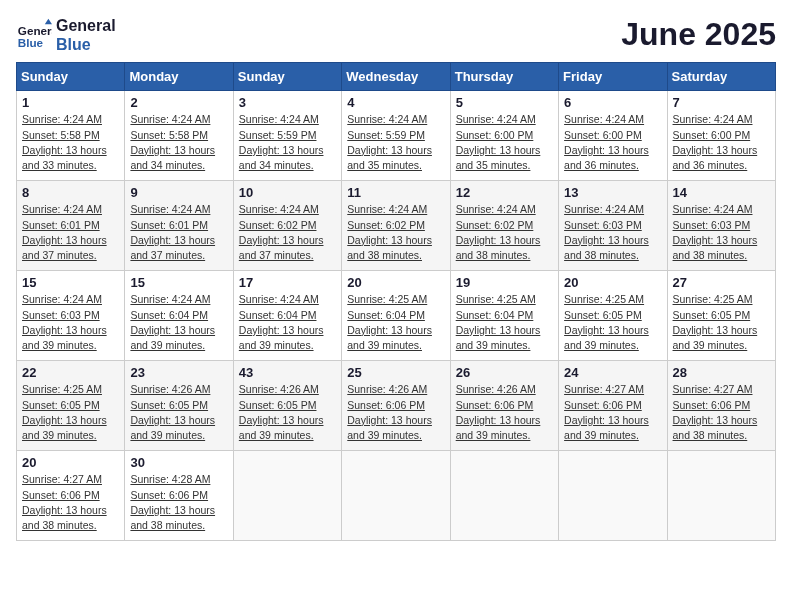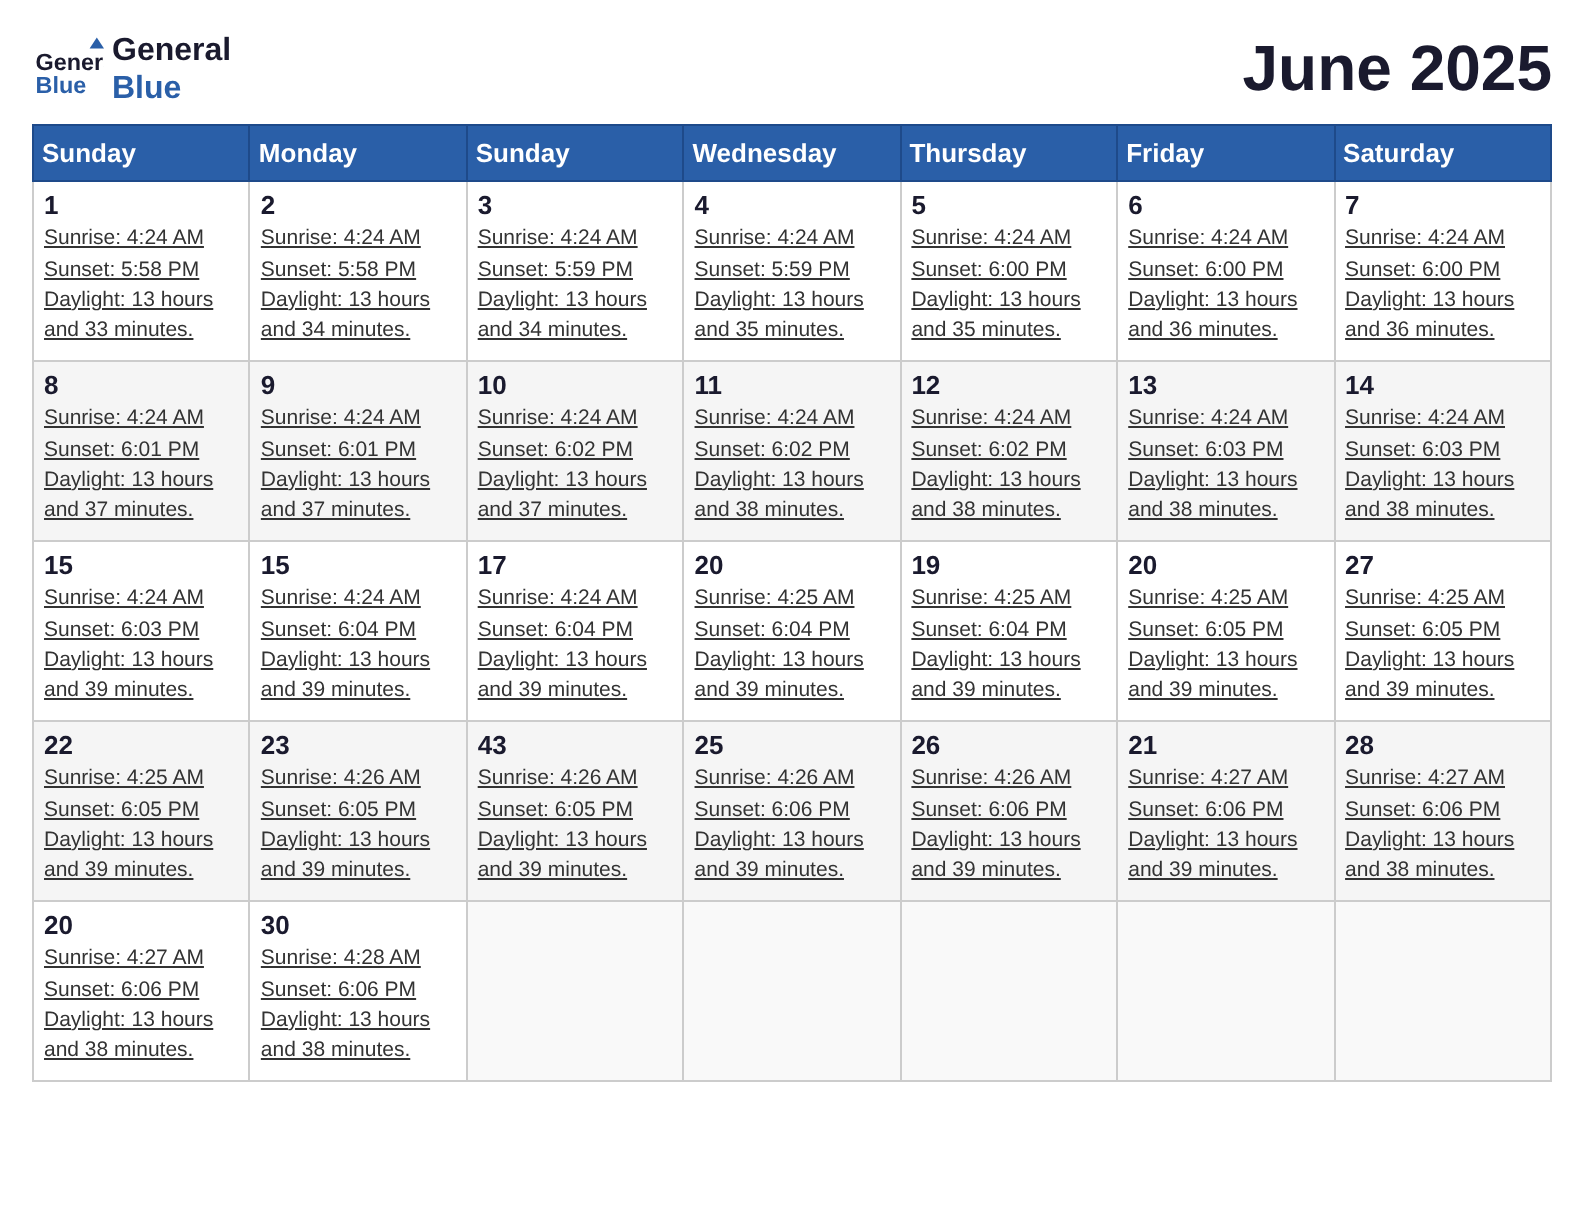--- a/index.html
+++ b/index.html
@@ -351,21 +351,21 @@
         <td>
         <span class="day-number">26</span>
         <div class="day-info">
           Sunrise: 4:26 AM<br>
           Sunset: 6:06 PM<br>
           Daylight: 13 hours<br>
           and 39 minutes.
         </div>
       </td>
         <td>
-        <span class="day-number">21</span>
+        <span class="day-number">24</span>
         <div class="day-info">
           Sunrise: 4:27 AM<br>
           Sunset: 6:06 PM<br>
           Daylight: 13 hours<br>
           and 39 minutes.
         </div>
       </td>
         <td>
         <span class="day-number">28</span>
         <div class="day-info">

